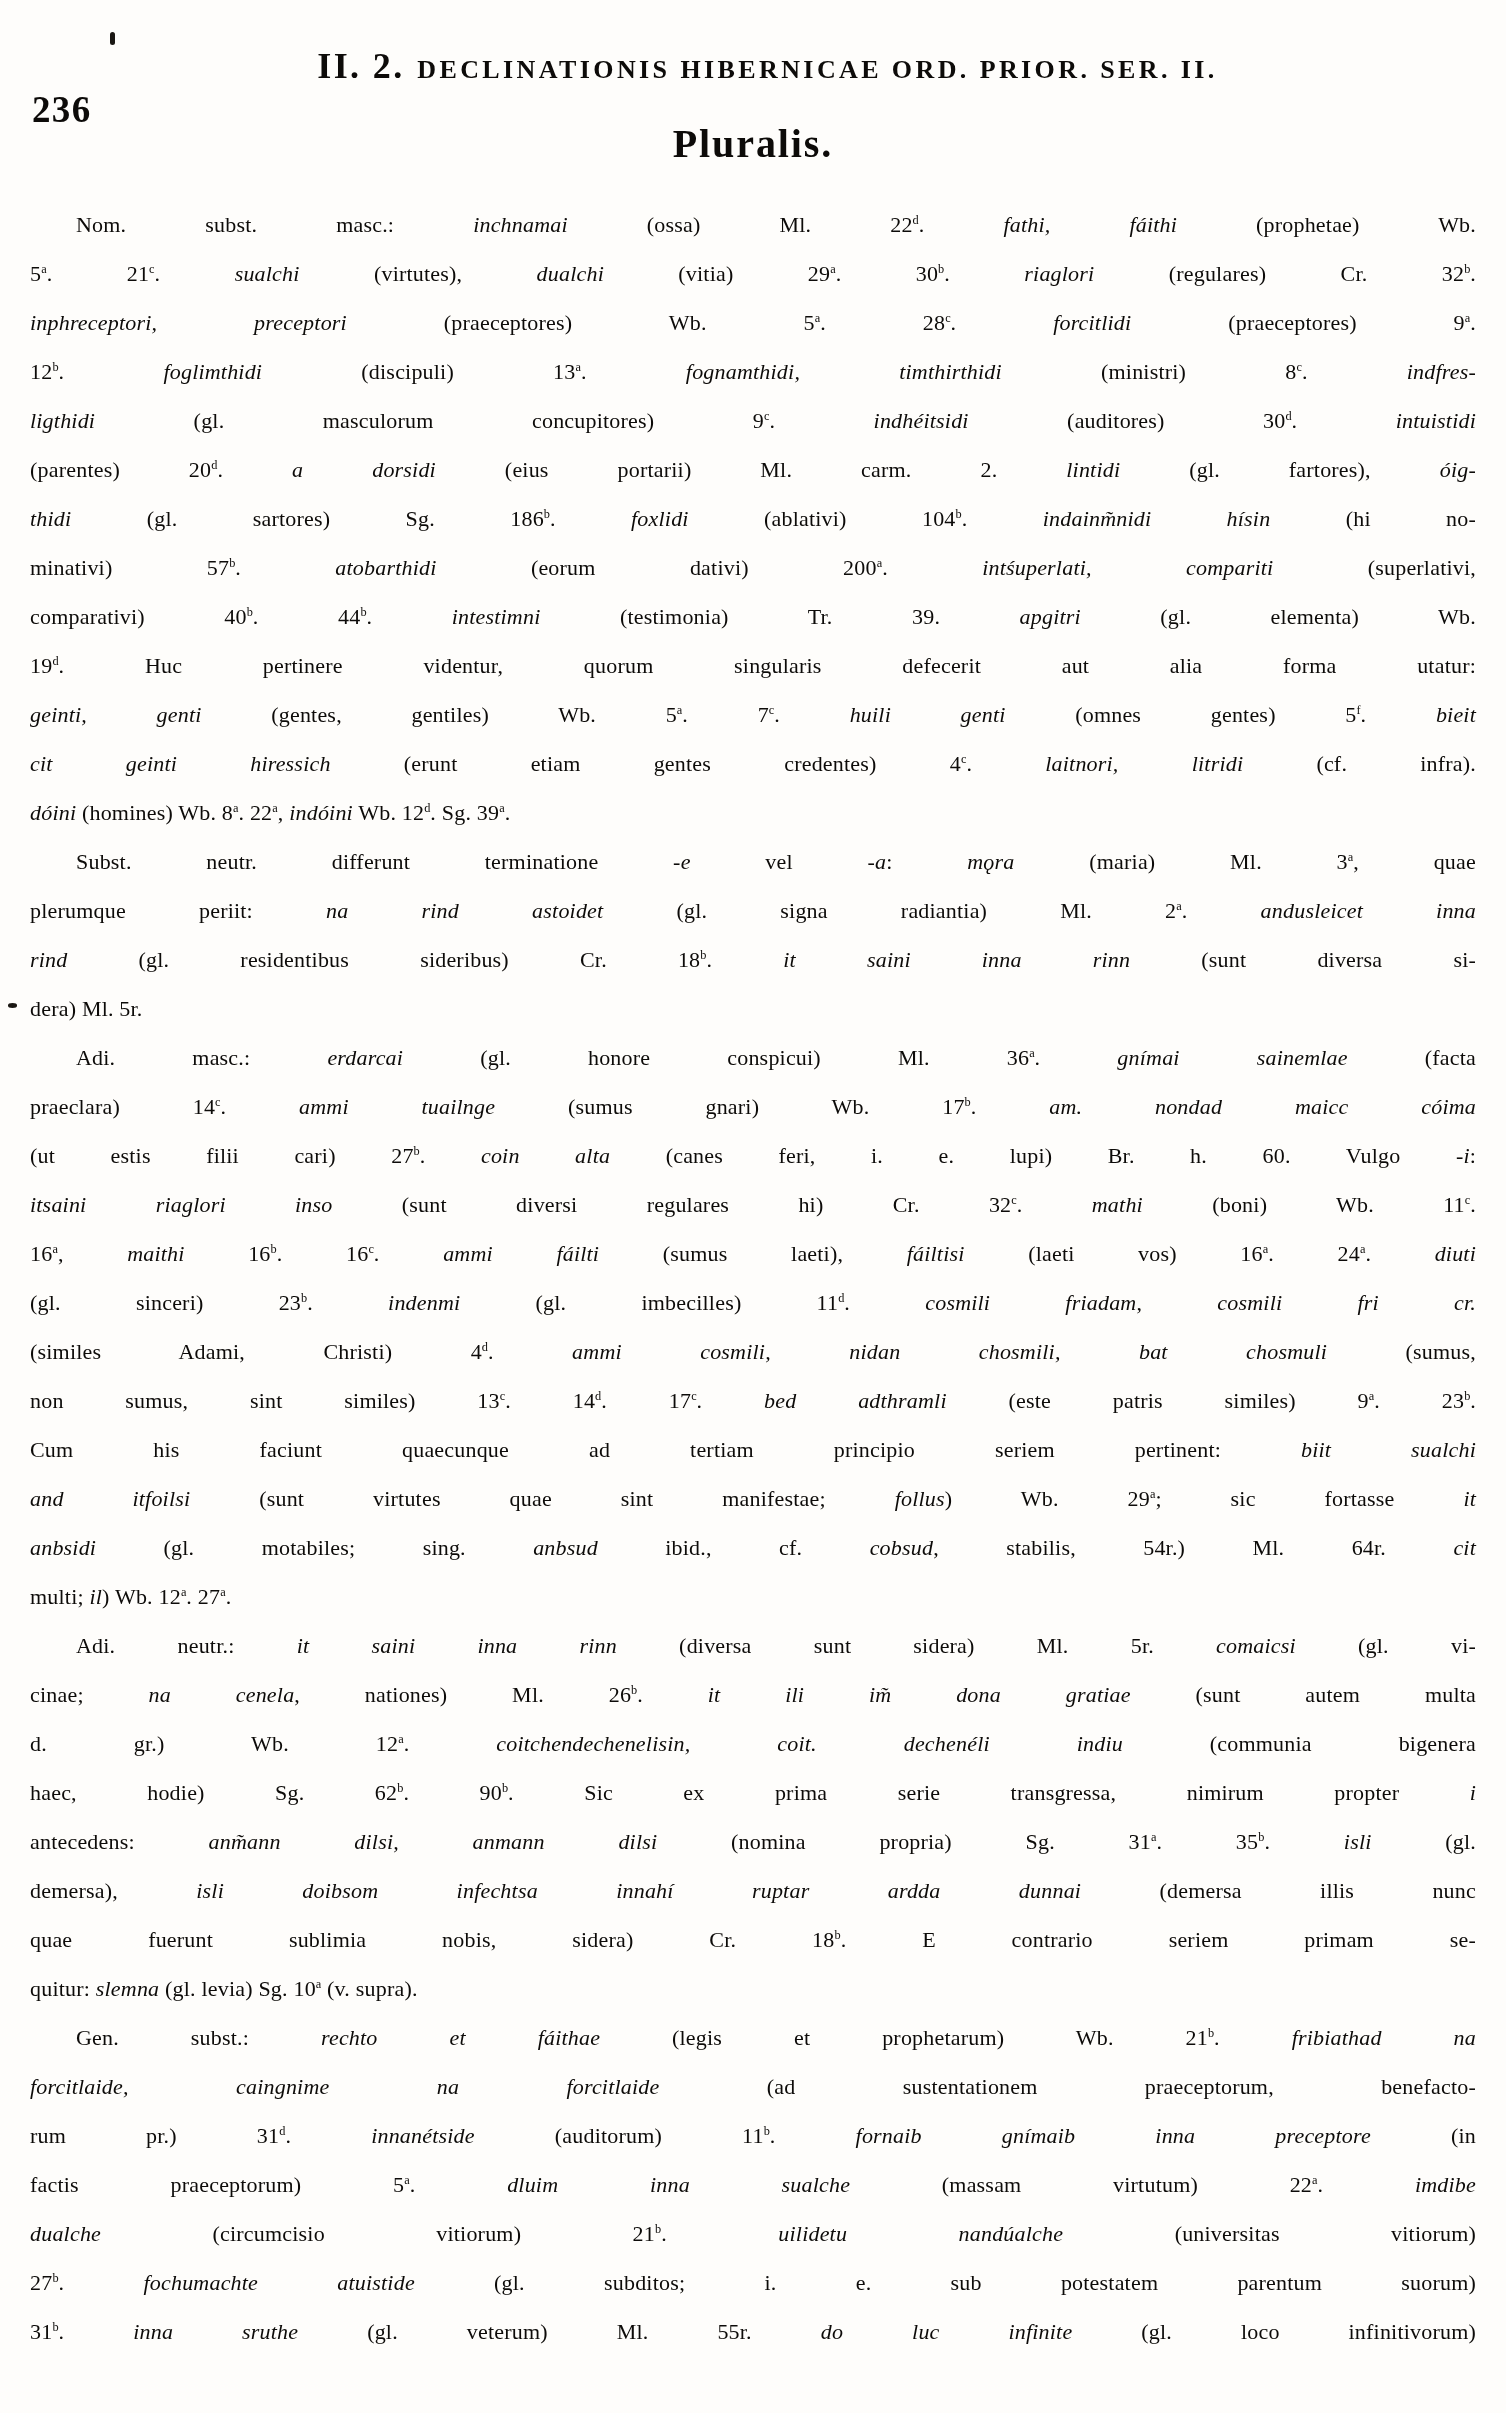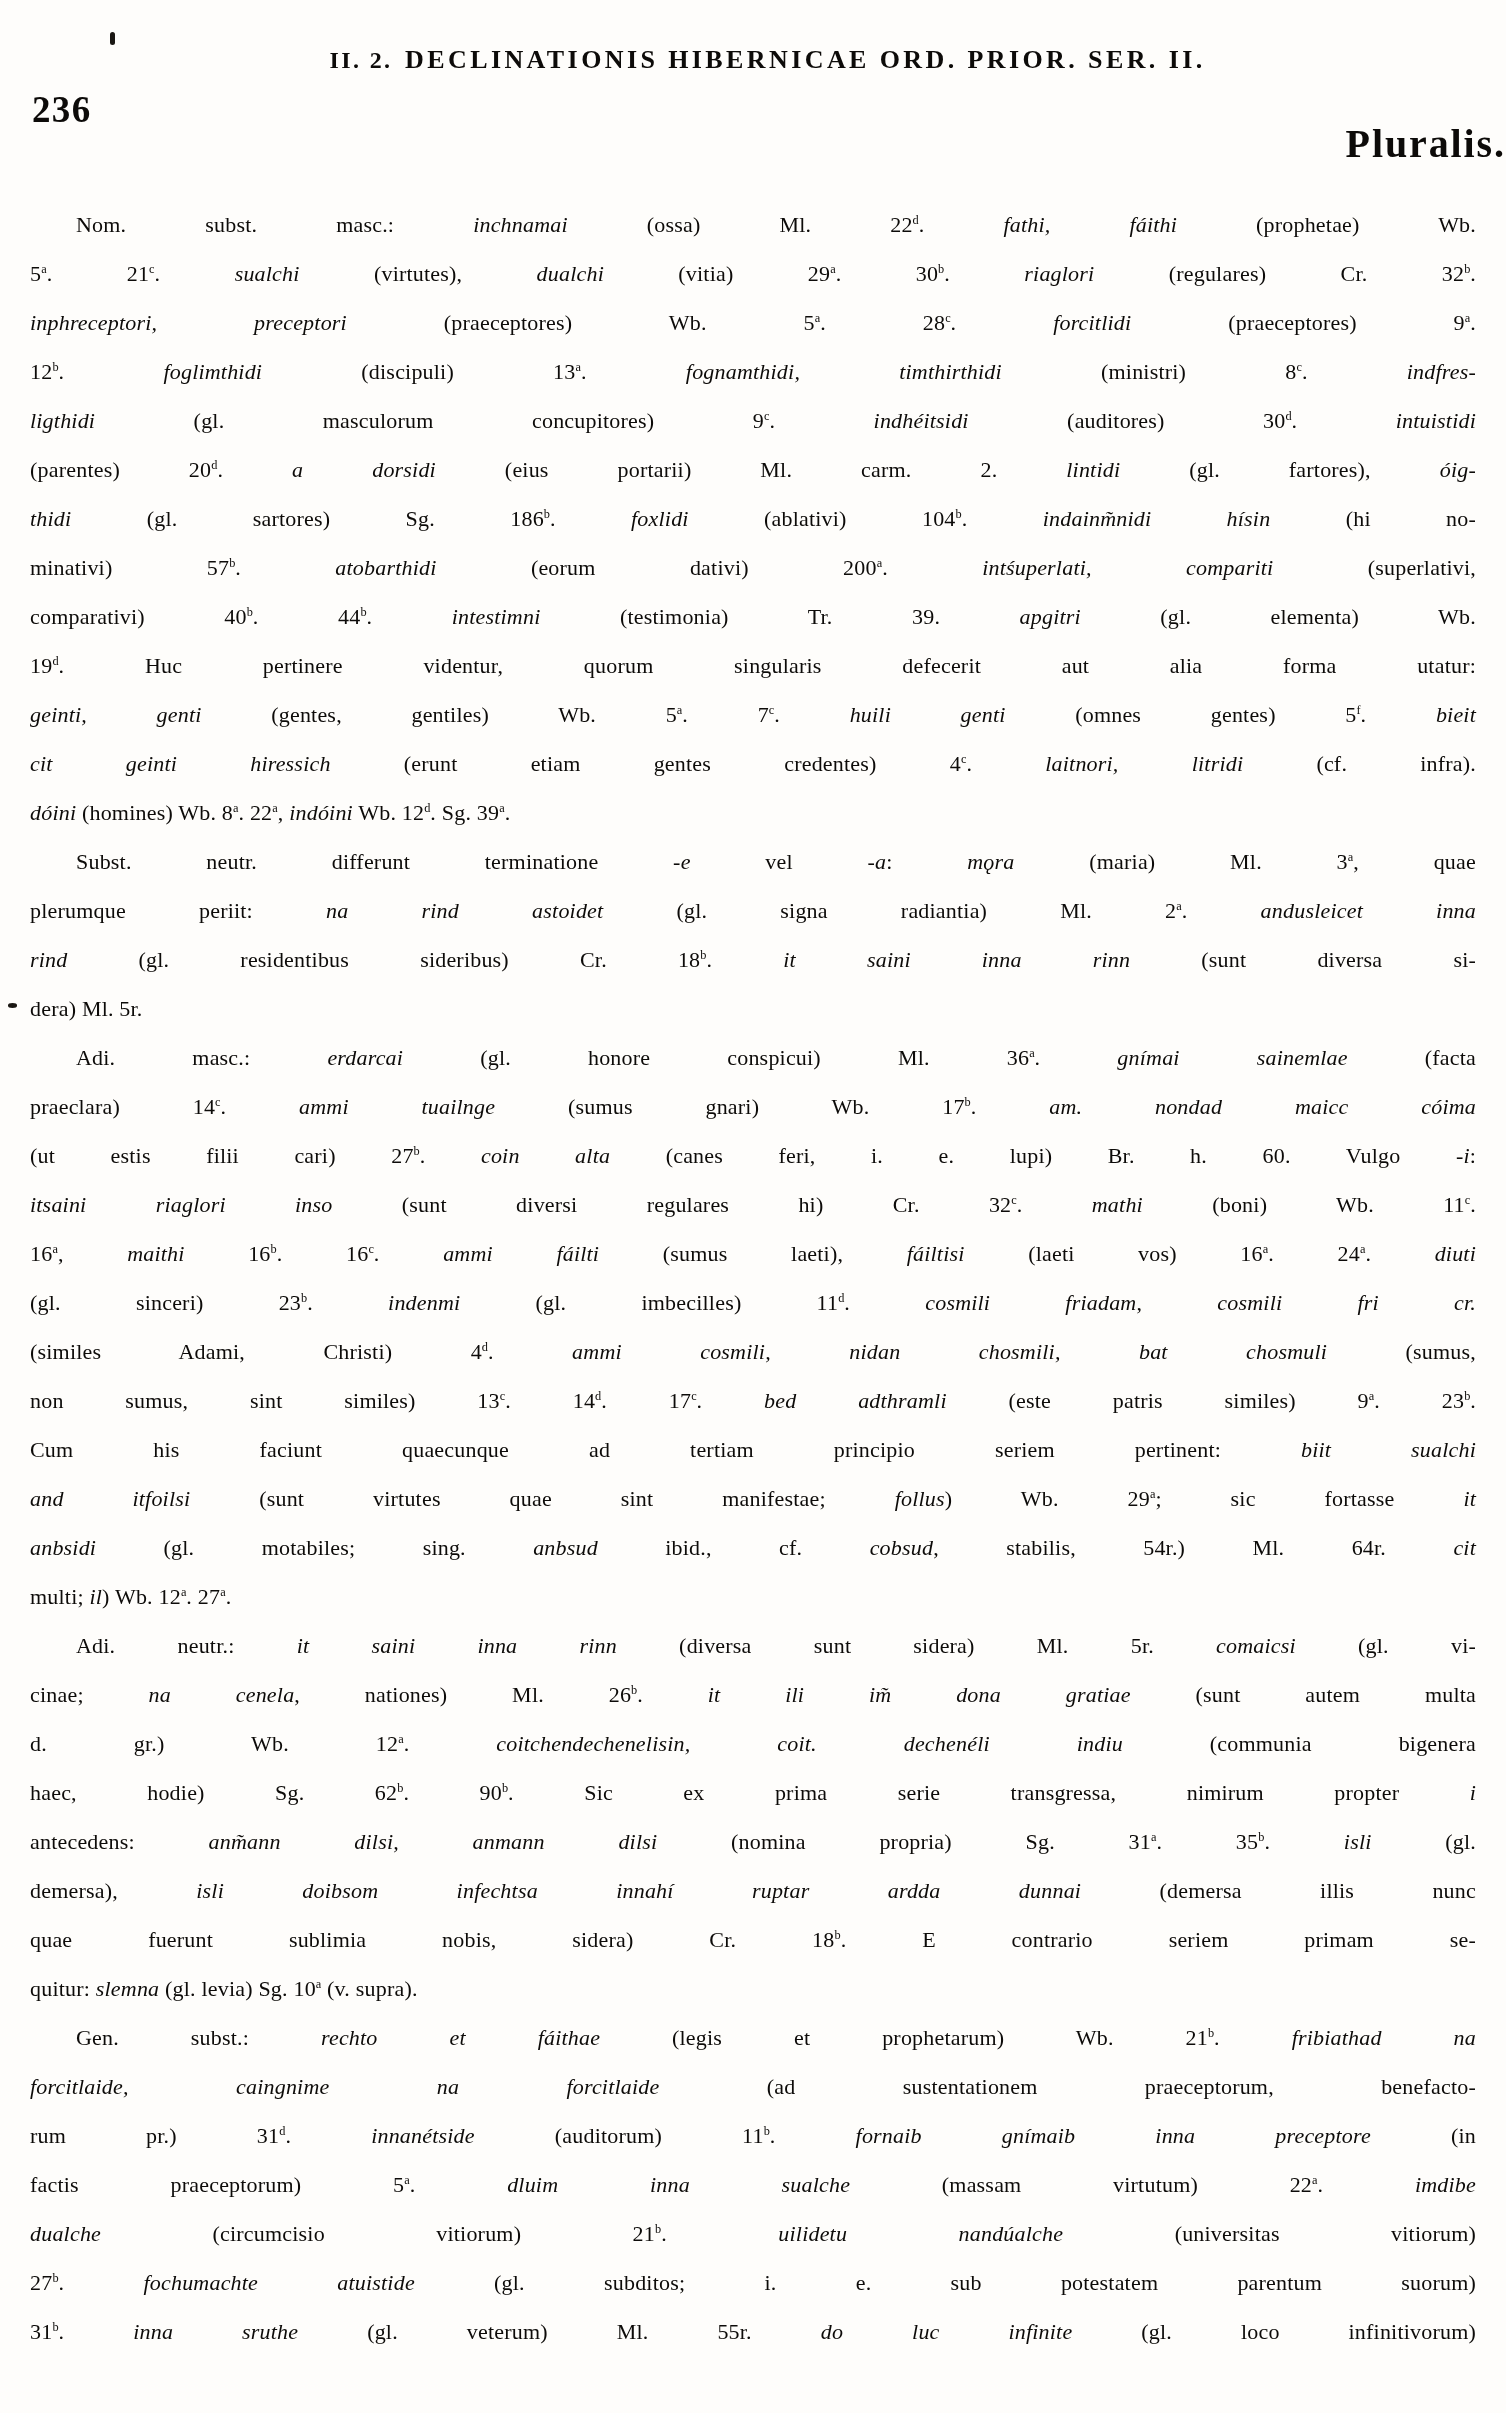--- a/index.html
+++ b/index.html
@@ -13,25 +13,25 @@
   }
   .header{position:absolute;top:42px;left:30px;right:30px;height:53px;}
   .pagenum{
     position:absolute;left:1.9px;top:1.9px;
     font-size:37px;font-weight:bold;letter-spacing:1.4px;margin-top:44px;
   }
   .running-title{
     position:absolute;left:0;right:0;top:2.9px;
     text-align:center;font-weight:bold;white-space:nowrap;
   }
-  .running-title .sec{font-size:24px;letter-spacing:2.4px;margin-right:12.6px;margin-left:29px;}
+  .running-title .sec{font-size:36px;letter-spacing:2.4px;margin-right:12.6px;margin-left:29px;}
   .running-title .caps{font-size:26px;letter-spacing:3.4px;}
   .heading{
     position:absolute;top:120px;left:0;width:100%;
-    margin:0;text-align:right;
+    margin:0;text-align:center;
     font-size:40px;font-weight:bold;letter-spacing:1.9px;
   }
   .body{
     position:absolute;left:30px;top:200px;width:1446px;
   }
   .line{
     height:49px;line-height:49px;
     font-size:22px;letter-spacing:0.2px;
     text-align:justify;text-align-last:justify;
     text-justify:inter-word;

